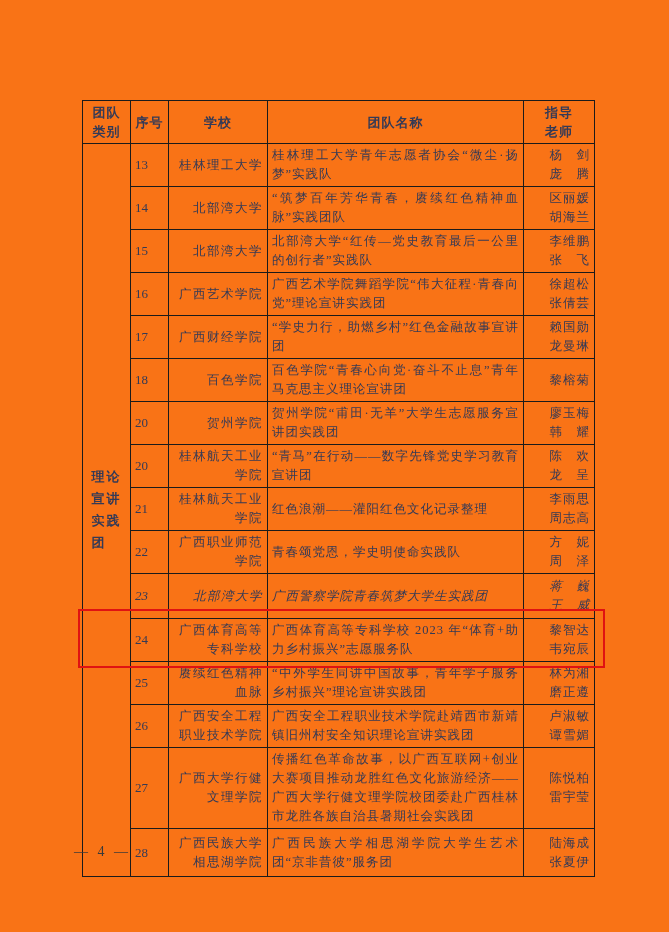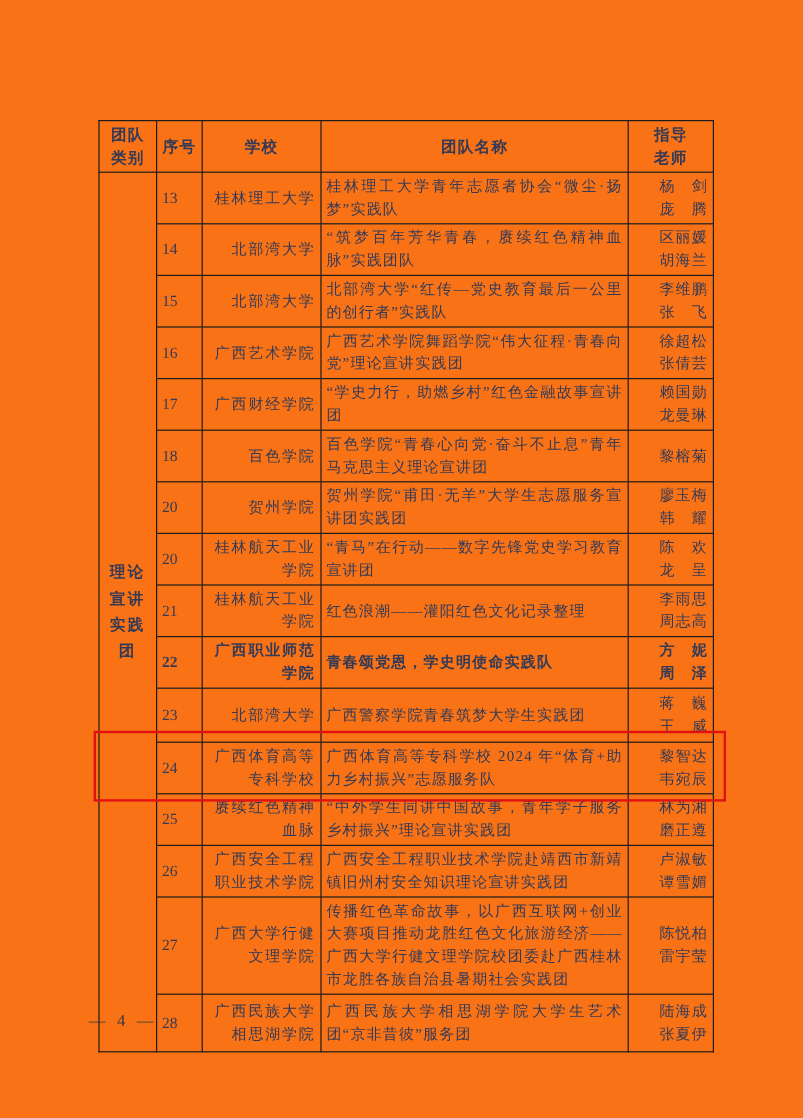--- a/index.html
+++ b/index.html
@@ -44,21 +44,21 @@
     text-align: center;
     font-weight: bold;
     font-size: 13px;
   }
   .cat-text {
     width: 30px;
     margin: 2px auto;
     word-break: break-all;
     line-height: 22px;
     letter-spacing: 2px;
-    text-align: center;
+    text-align: left;
   }
   .c-no {
     text-align: left;
     font-size: 13px;
     font-family: "Liberation Serif", "DejaVu Serif", serif;
   }
   .c-school {
     text-align: right;
     line-height: 19px;
     letter-spacing: 1.5px;
@@ -174,38 +174,38 @@
       <td class="c-adv">陈　欢
 龙　呈</td>
     </tr>
         <tr class="data-row" style="height: 40px;">
       <td class="c-no">21</td>
       <td class="c-school">桂林航天工业学院</td>
       <td class="c-team">红色浪潮——灌阳红色文化记录整理</td>
       <td class="c-adv">李雨思
 周志高</td>
     </tr>
-        <tr class="data-row" style="height: 40px; font-weight: bold;">
+        <tr class="data-row" style="height: 40px;">
       <td class="c-no">22</td>
       <td class="c-school">广西职业师范学院</td>
       <td class="c-team">青春颂党恩，学史明使命实践队</td>
       <td class="c-adv">方　妮
 周　泽</td>
     </tr>
-        <tr class="data-row" style="height: 45px;">
+        <tr class="data-row" style="height: 45px; font-style: italic;">
       <td class="c-no">23</td>
       <td class="c-school">北部湾大学</td>
       <td class="c-team">广西警察学院青春筑梦大学生实践团</td>
       <td class="c-adv">蒋　巍
 王　威</td>
     </tr>
         <tr class="data-row" style="height: 42px;">
       <td class="c-no">24</td>
       <td class="c-school">广西体育高等专科学校</td>
-      <td class="c-team">广西体育高等专科学校 2024 年“体育+助力乡村振兴”志愿服务队</td>
+      <td class="c-team">广西体育高等专科学校 2023 年“体育+助力乡村振兴”志愿服务队</td>
       <td class="c-adv">黎智达
 韦宛辰</td>
     </tr>
         <tr class="data-row" style="height: 42px; margin-left: 39px;">
       <td class="c-no">25</td>
       <td class="c-school">赓续红色精神血脉</td>
       <td class="c-team">“中外学生同讲中国故事，青年学子服务乡村振兴”理论宣讲实践团</td>
       <td class="c-adv">林为湘
 磨正遵</td>
     </tr>

